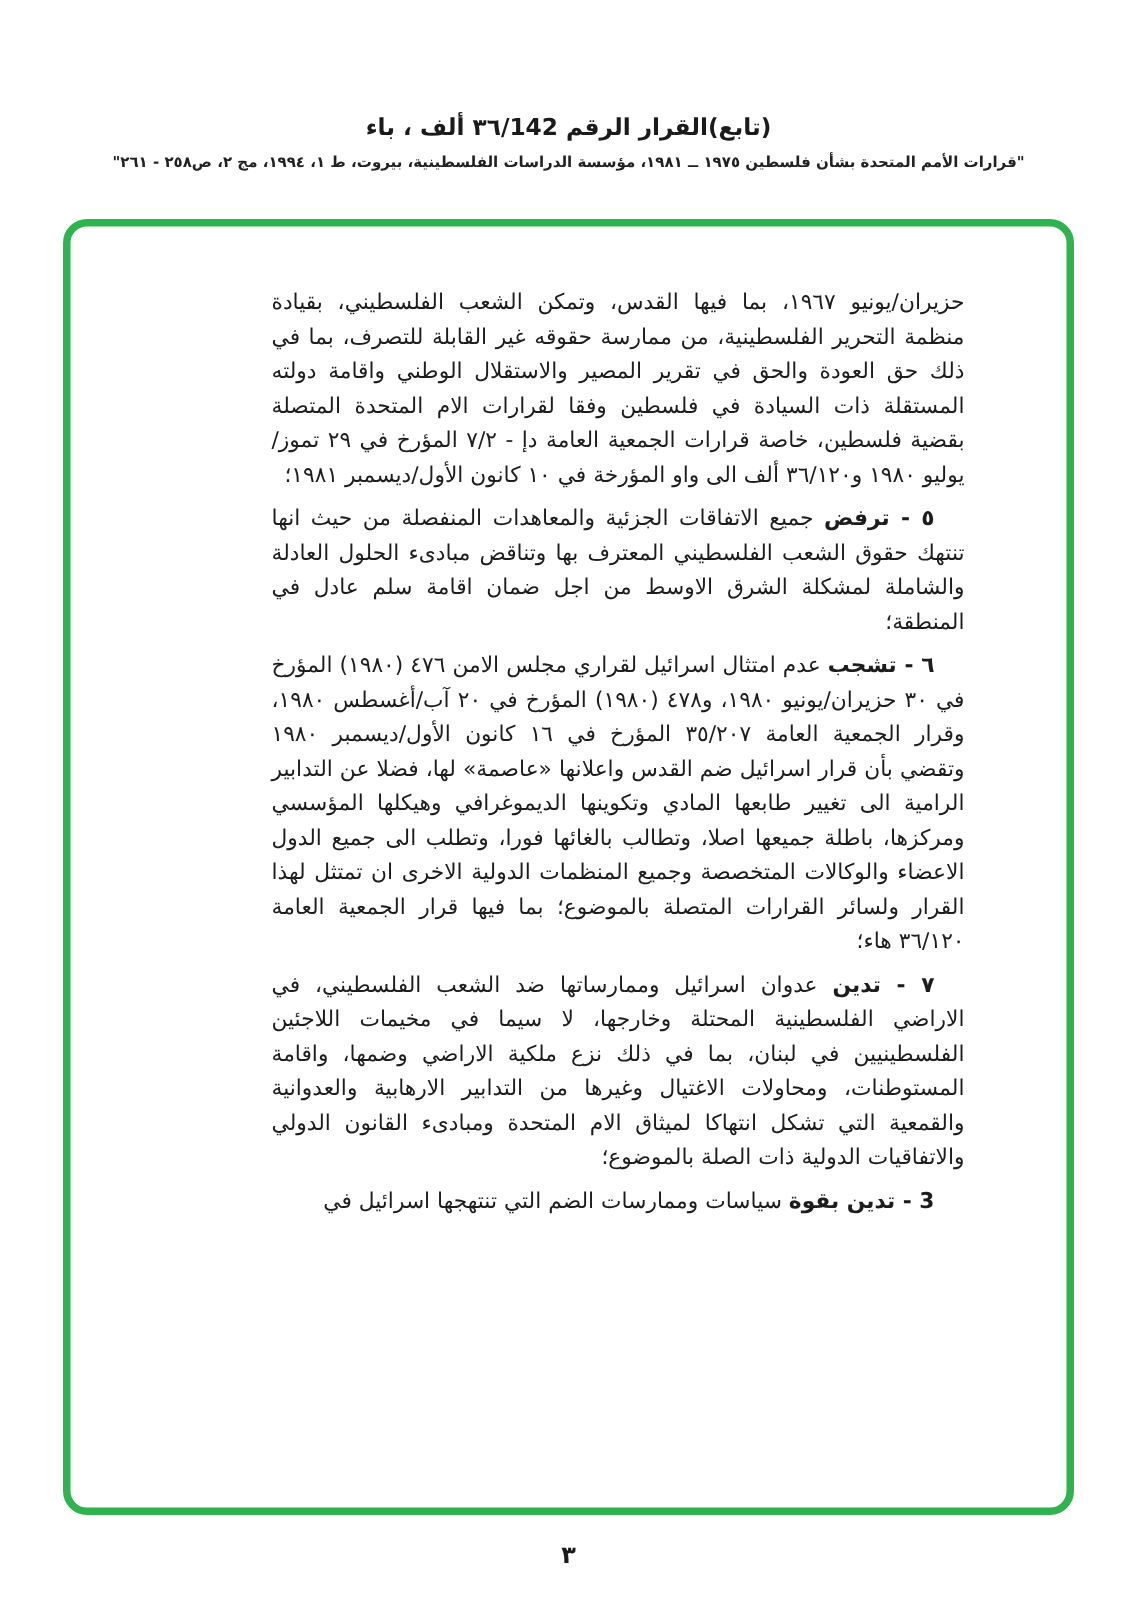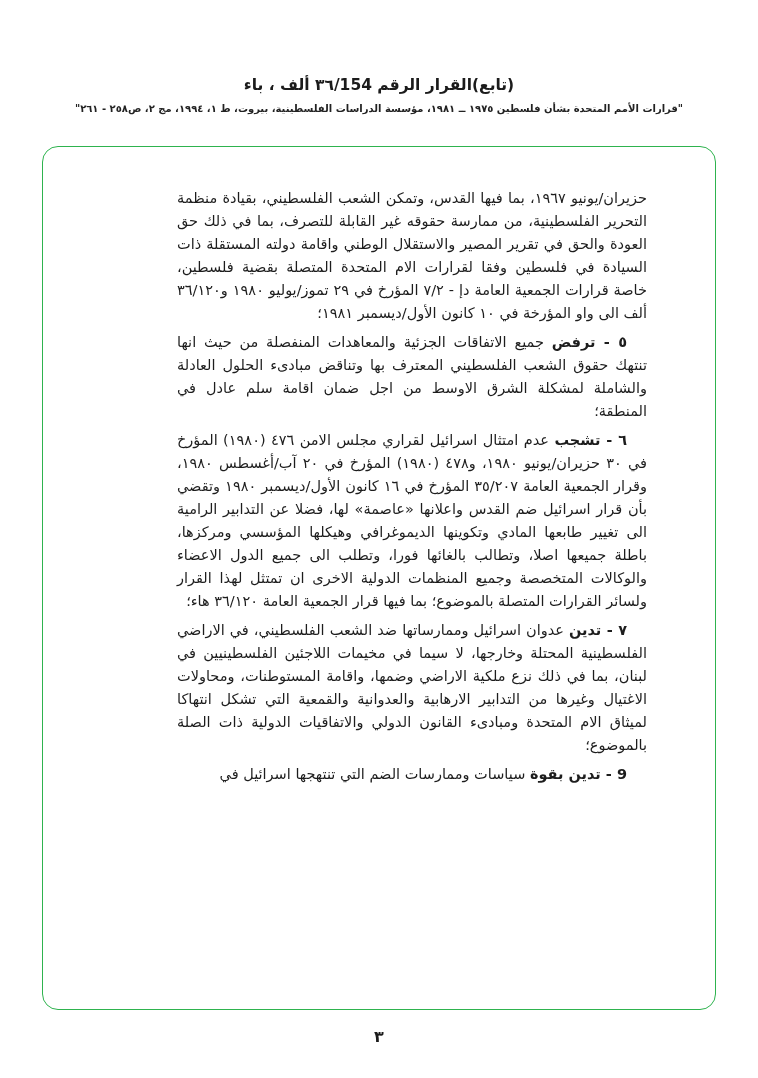--- a/index.html
+++ b/index.html
@@ -27,21 +27,21 @@
     font-size: 10px;
     font-weight: bold;
     color: #222;
     white-space: nowrap;
   }
 
   .content-box {
     position: absolute;
     top: 146px; left: 42px;
     width: 674px; height: 864px;
-    border: 1px solid #701a75;
+    border: 5px solid #701a75;
     border-radius: 16px;
     background: #fff;
   }
   .text-block {
     direction: rtl;
     text-align: justify;
     margin: 40px 68px 0 134px;
     font-size: 14.5px;
     line-height: 23px;
     color: #1d1d1d;
@@ -58,29 +58,29 @@
     font-weight: bold;
     font-size: 16px;
   }
 </style>
 </head>
 <body>
 
 <div class="page">
 
   <div class="doc-header">
-    <div class="doc-title">(تابع)القرار الرقم ٣٦/154 ألف ، باء</div>
+    <div class="doc-title">(تابع)القرار الرقم ٣٦/142 ألف ، باء</div>
     <div class="doc-citation">"قرارات الأمم المتحدة بشأن فلسطين ١٩٧٥ ــ ١٩٨١، مؤسسة الدراسات الفلسطينية، بيروت، ط ١، ١٩٩٤، مج ٢، ص٢٥٨ - ٢٦١"</div>
   </div>
 
   <div class="content-box" style="border-color: rgb(46, 179, 78);">
     <div class="text-block" id="paragraphs">
         <p class="para"><span>حزيران/يونيو ١٩٦٧، بما فيها القدس، وتمكن الشعب الفلسطيني، بقيادة منظمة التحرير الفلسطينية، من ممارسة حقوقه غير القابلة للتصرف، بما في ذلك حق العودة والحق في تقرير المصير والاستقلال الوطني واقامة دولته المستقلة ذات السيادة في فلسطين وفقا لقرارات الام المتحدة المتصلة بقضية فلسطين، خاصة قرارات الجمعية العامة دإ - ٧/٢ المؤرخ في ٢٩ تموز/يوليو ١٩٨٠ و٣٦/١٢٠ ألف الى واو المؤرخة في ١٠ كانون الأول/ديسمبر ١٩٨١؛</span></p>
         <p class="para numbered"><b>٥ - ترفض</b><span> جميع الاتفاقات الجزئية والمعاهدات المنفصلة من حيث انها تنتهك حقوق الشعب الفلسطيني المعترف بها وتناقض مبادىء الحلول العادلة والشاملة لمشكلة الشرق الاوسط من اجل ضمان اقامة سلم عادل في المنطقة؛</span></p>
         <p class="para numbered"><b>٦ - تشجب</b><span> عدم امتثال اسرائيل لقراري مجلس الامن ٤٧٦ (١٩٨٠) المؤرخ في ٣٠ حزيران/يونيو ١٩٨٠، و٤٧٨ (١٩٨٠) المؤرخ في ٢٠ آب/أغسطس ١٩٨٠، وقرار الجمعية العامة ٣٥/٢٠٧ المؤرخ في ١٦ كانون الأول/ديسمبر ١٩٨٠ وتقضي بأن قرار اسرائيل ضم القدس واعلانها «عاصمة» لها، فضلا عن التدابير الرامية الى تغيير طابعها المادي وتكوينها الديموغرافي وهيكلها المؤسسي ومركزها، باطلة جميعها اصلا، وتطالب بالغائها فورا، وتطلب الى جميع الدول الاعضاء والوكالات المتخصصة وجميع المنظمات الدولية الاخرى ان تمتثل لهذا القرار ولسائر القرارات المتصلة بالموضوع؛ بما فيها قرار الجمعية العامة ٣٦/١٢٠ هاء؛</span></p>
         <p class="para numbered"><b>٧ - تدين</b><span> عدوان اسرائيل وممارساتها ضد الشعب الفلسطيني، في الاراضي الفلسطينية المحتلة وخارجها، لا سيما في مخيمات اللاجئين الفلسطينيين في لبنان، بما في ذلك نزع ملكية الاراضي وضمها، واقامة المستوطنات، ومحاولات الاغتيال وغيرها من التدابير الارهابية والعدوانية والقمعية التي تشكل انتهاكا لميثاق الام المتحدة ومبادىء القانون الدولي والاتفاقيات الدولية ذات الصلة بالموضوع؛</span></p>
-        <p class="para numbered"><b>9 - تدين بقوة</b><span> سياسات وممارسات الضم التي تنتهجها اسرائيل في</span></p>
+        <p class="para numbered"><b>3 - تدين بقوة</b><span> سياسات وممارسات الضم التي تنتهجها اسرائيل في</span></p>
       </div>
   </div>
 
   <div class="page-number">٣</div>
 
 </div>
 
 </body></html>

